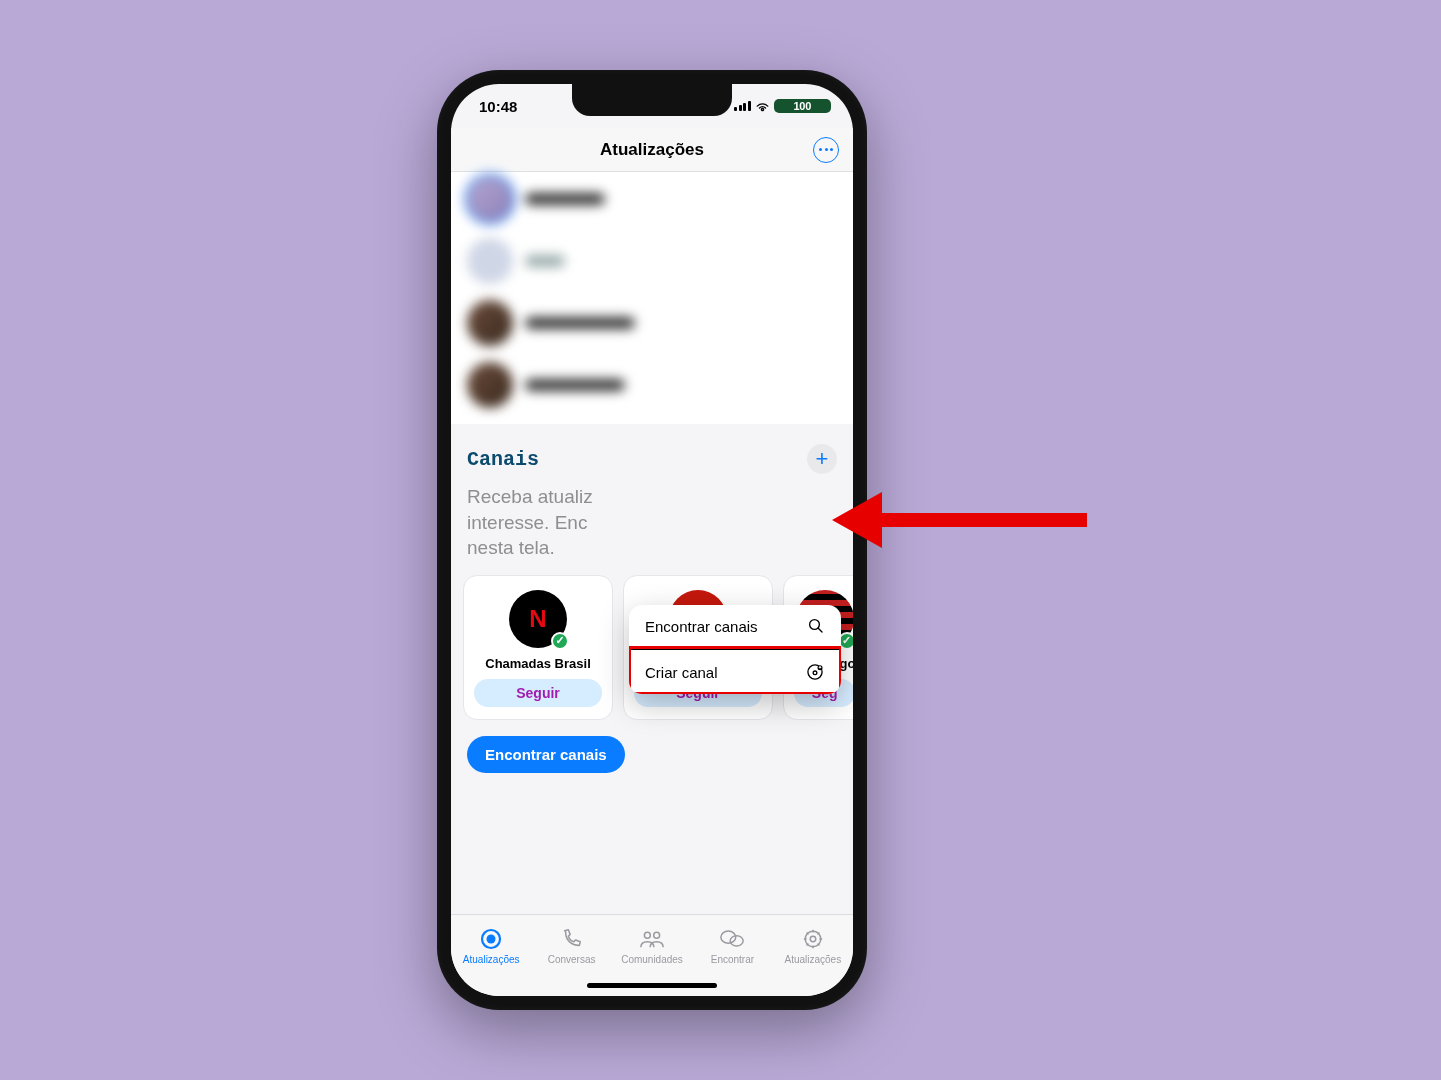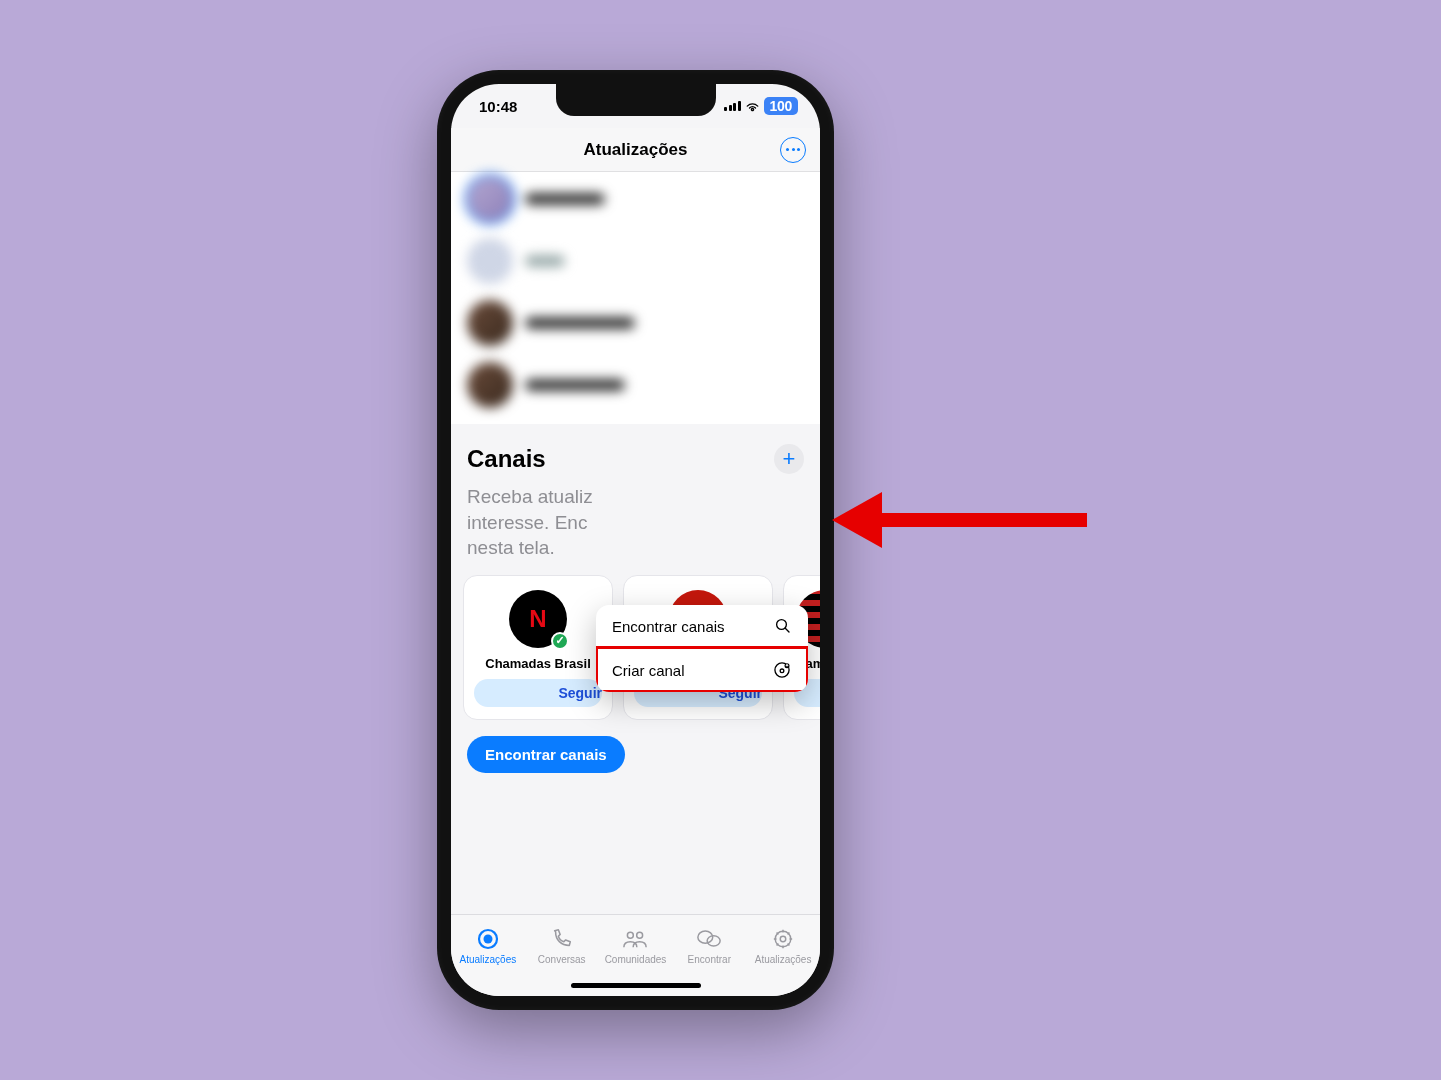--- a/index.html
+++ b/index.html
@@ -7,21 +7,21 @@
     width: 1441px;
     height: 1080px;
     background: #b9a9d7;
     position: relative;
     overflow: hidden;
   }
   .phone {
     position: absolute;
     left: 437px;
     top: 70px;
-    width: 397px;
+    width: 430px;
     height: 940px;
     background: #111;
     border-radius: 62px;
     padding: 14px;
     box-shadow: 0 20px 60px rgba(0,0,0,.35), inset 0 0 8px rgba(255,255,255,.05);
   }
   .screen {
     width: 100%;
     height: 100%;
     background: #f5f5f7;
@@ -53,22 +53,22 @@
     z-index: 40;
   }
   .status-right { display: flex; align-items: center; gap: 4px; }
   .sig { display: flex; align-items: flex-end; gap: 1.5px; }
   .sig span { width: 3px; background: #000; border-radius: 1px; }
   .sig span:nth-child(1){height:4px;} .sig span:nth-child(2){height:6px;}
   .sig span:nth-child(3){height:8px;} .sig span:nth-child(4){height:10px;}
   .wifi { width: 15px; height: 11px; }
   .batt {
     display: flex; align-items: center;
-    background: #3b82f6; color: #fff; font-size: 14px; font-weight: 700;
-    padding: 1px 6px; border-radius: 5px; letter-spacing: -0.3px;
+    background: #14532d; color: #fff; font-size: 11px; font-weight: 700;
+    padding: 1px 20px; border-radius: 5px; letter-spacing: -0.3px;
   }
   .nav-header {
     height: 44px;
     display: flex;
     align-items: center;
     justify-content: center;
     position: relative;
     background: #f7f7f8;
     border-bottom: 1px solid #e0e0e2;
   }
@@ -100,21 +100,21 @@
     background: linear-gradient(135deg, #b5a8d1, #8c7fb8);
   }
   .avatar.ring { box-shadow: 0 0 0 2.5px #0a7cff; }
   .avatar.brown { background: linear-gradient(135deg,#6a4b3a,#3a2a1f); }
   .line { height: 12px; background:#333; border-radius:6px; width:80px; }
   .canais-group { background:#f5f5f7; }
   .canais-header {
     display:flex; align-items:center; justify-content:space-between;
     padding: 20px 16px 10px 16px;
   }
-  .canais-header h2 { font-size: 24px; font-weight: 700; color:#000000; }
+  .canais-header h2 { font-size: 20px; font-weight: 700; color:#0c4a6e;font-family:Liberation Mono, monospace; }
   .plus-btn {
     width: 30px; height: 30px;
     border-radius: 50%;
     background: #e9e9ec;
     color: #0a7cff;
     display:flex; align-items:center; justify-content:center;
     font-size: 22px; font-weight: 400;
   }
   .canais-desc {
     padding: 0 16px 14px 16px;
@@ -132,21 +132,21 @@
     box-shadow: 0 10px 30px rgba(0,0,0,.25);
     z-index: 60;
     overflow: hidden;
   }
   .menu-item {
     display:flex; align-items:center; justify-content:space-between;
     padding: 12px 16px;
     font-size: 15px;
     color:#000;
   }
-  .menu-item + .menu-item { border-top: 1px solid #000000; }
+  .menu-item + .menu-item { border-top: 3px solid #000000; }
   .menu-item.highlight { outline: 3px solid #e60000; outline-offset: -2px; }
   .find-btn {
     margin: 16px;
     background: #0a7cff;
     color: #fff;
     border: none;
     border-radius: 20px;
     padding: 10px 18px;
     font-size: 15px;
     font-weight: 600;
@@ -172,22 +172,22 @@
     position:absolute; bottom:-2px; right:-2px;
     width:18px; height:18px; border-radius:50%;
     background:#1fa855; border:2px solid #fff;
   }
   .badge-v::after{
     content:"✓"; color:#fff; font-size:11px; font-weight:700;
     position:absolute; left:50%; top:50%; transform:translate(-50%,-55%);
   }
   .ch-name { font-size:13px; font-weight:600; color:#000; text-align:center;}
   .follow {
-    width:100%; text-align:right;
-    background:#d6ecff; color:#1d4ed8;
+    width:100%; text-align:center;
+    background:#d6ecff; color:#a21caf;
     border-radius: 16px; padding:6px 0;
     font-size:14px; font-weight:600;
   }
   .tabbar {
     position:absolute; bottom:0; left:0; right:0;
     height: 82px;
     background: rgba(247,247,248,.96);
     border-top:1px solid #dcdce0;
     display:flex;
     padding-bottom: 20px;

